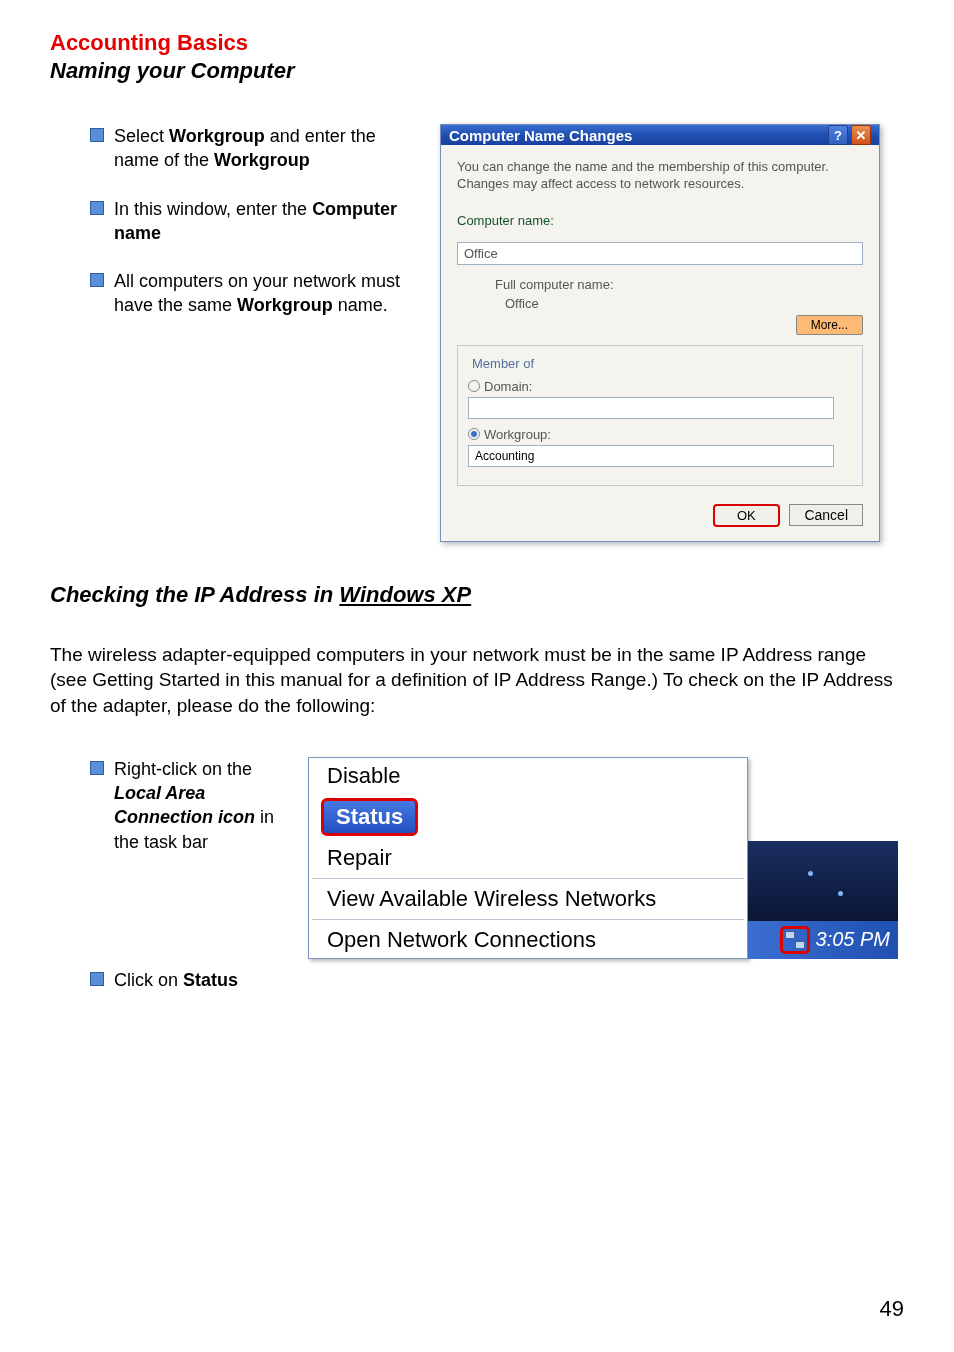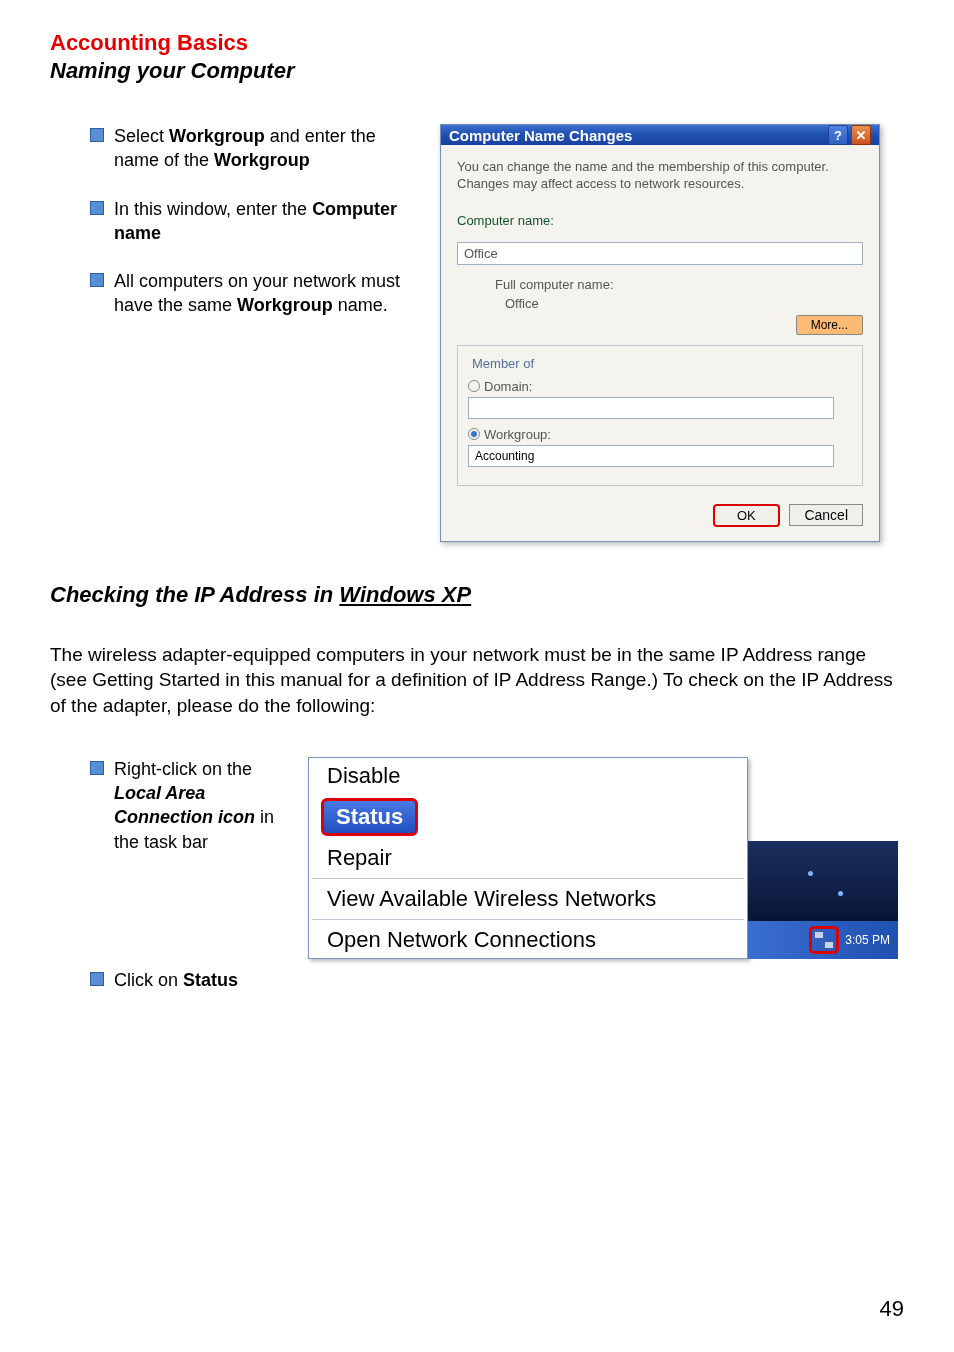--- a/index.html
+++ b/index.html
@@ -208,21 +208,21 @@
     }
     .tb-net-icon {
       width:20px; height:18px;
       position:relative;
     }
     .tb-net-icon .m1,.tb-net-icon .m2 {
       position:absolute; width:10px; height:8px; background:#c4d4f0; border:1px solid #4060a0;
     }
     .tb-net-icon .m1 { top:0; left:0;}
     .tb-net-icon .m2 { bottom:0; right:0;}
-    .tb-time { color:#fff; font-size:12px; }
+    .tb-time { color:#fff; font-size:20px;font-style:italic; }
     .bullets-spacer { height: 90px; }
     
     .page-number {
       position: absolute;
       bottom: 30px;
       right: 50px;
       font-size: 22px;
     }
   </style>
 </head>

